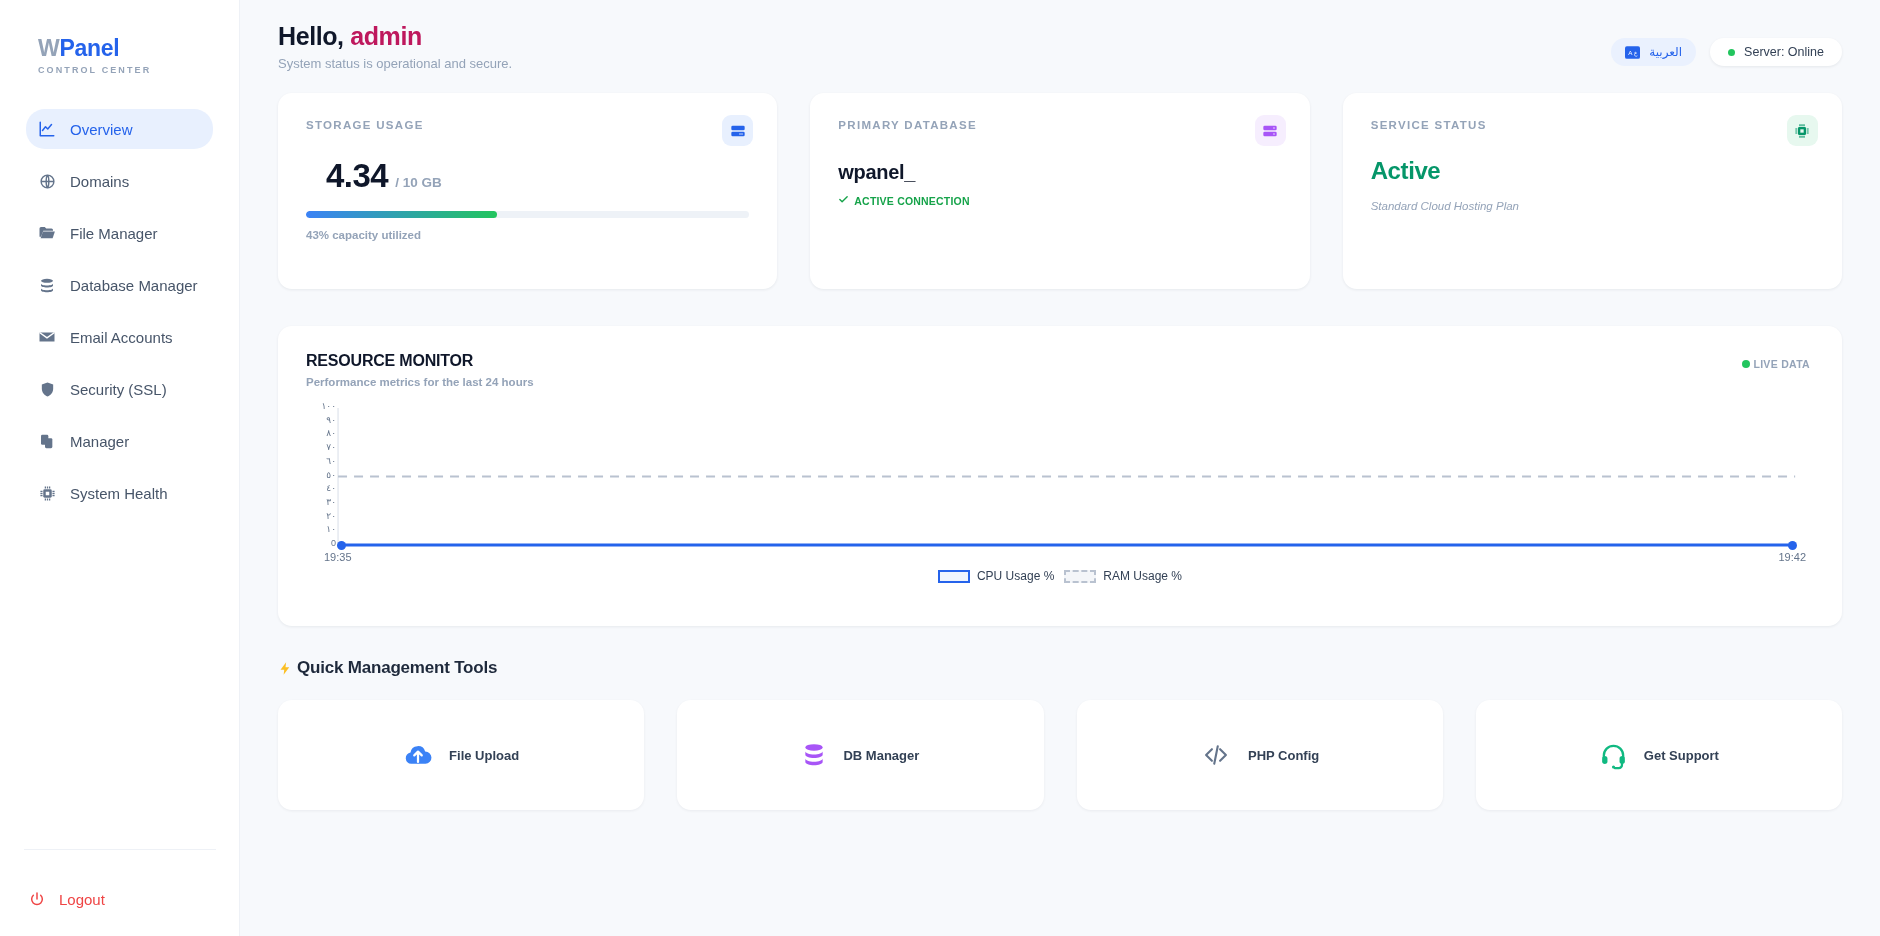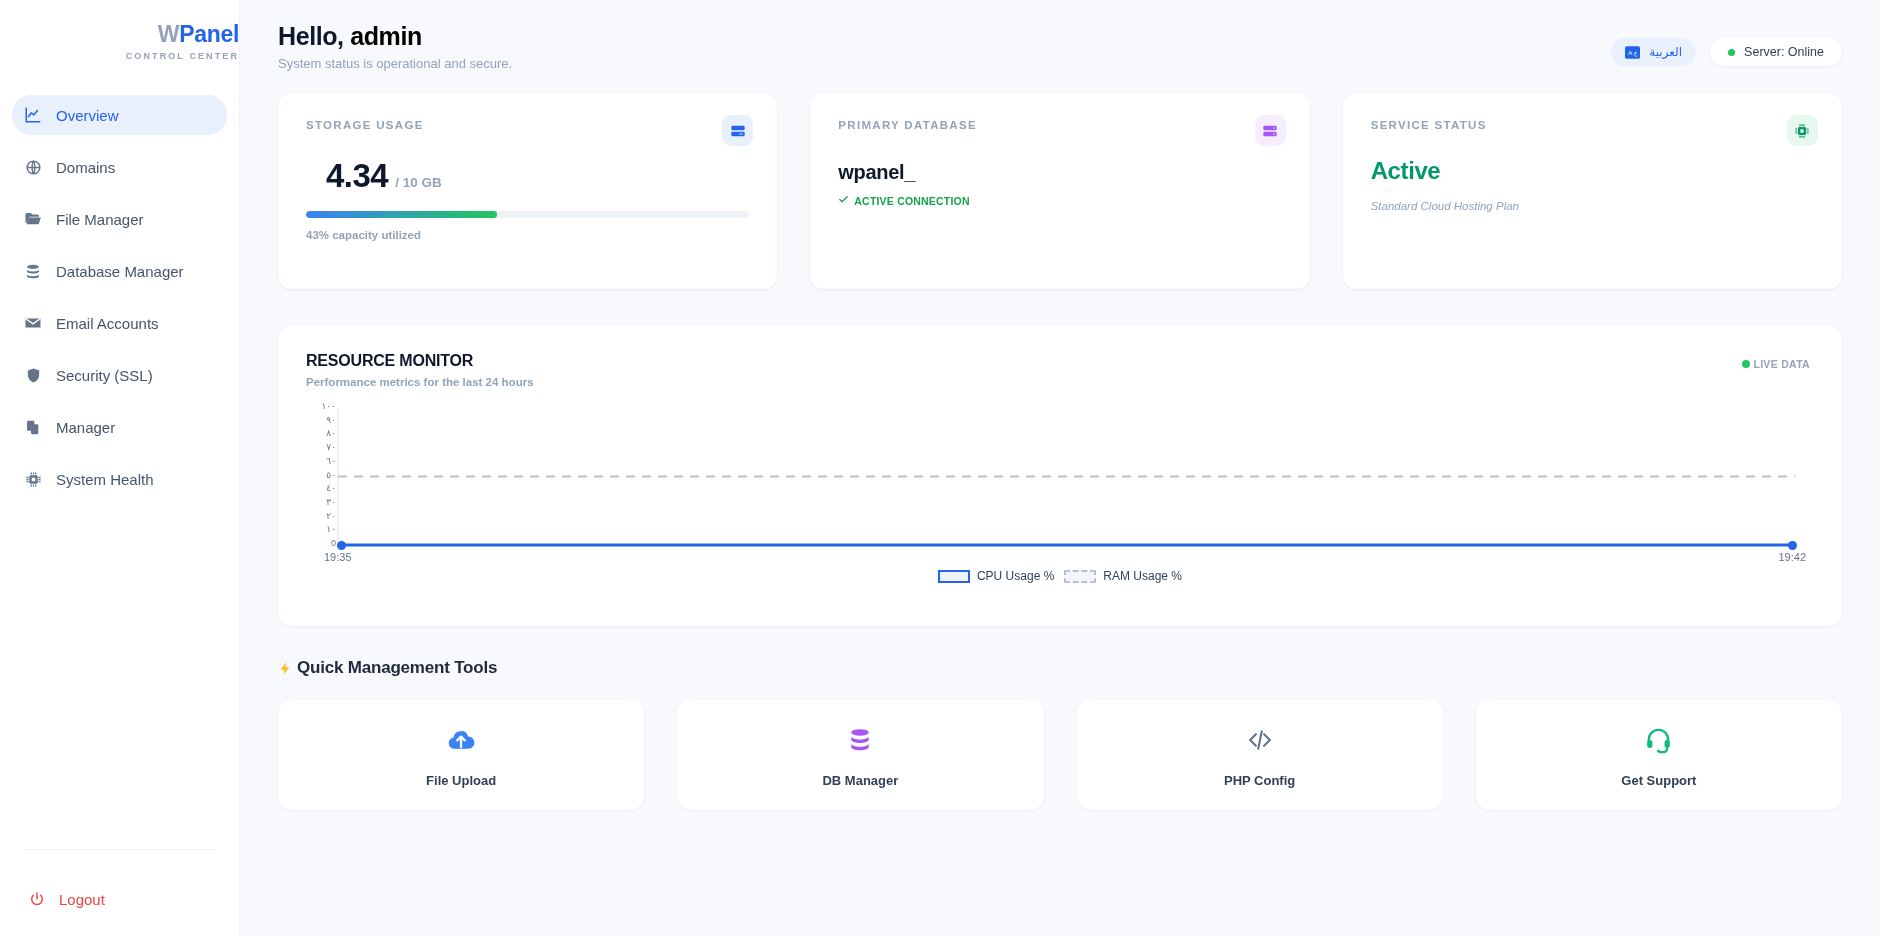--- a/index.html
+++ b/index.html
@@ -18,22 +18,21 @@
   }
 
   
   .sidebar {
     width: 240px;
     height: 936px;
     background: #ffffff;
     border-right: 1px solid #eef1f6;
     flex: 0 0 240px;
     position: relative;
-    padding: 0;
-    text-align: right;
+    padding: 14px;
   }
 
   .brand {
     padding: 22px 0 0 24px;
   }
   .brand-title {
     font-size: 23px;
     font-weight: bold;
     letter-spacing: -0.3px;
     line-height: 1.1;
@@ -116,21 +115,21 @@
     display: flex;
     align-items: flex-start;
     justify-content: space-between;
   }
   .greeting-title {
     font-size: 25px;
     font-weight: bold;
     letter-spacing: -0.4px;
     color: #0f172a;
   }
-  .greeting-title .user { color: #000000; }
+  .greeting-title .user { color: #be185d; }
   .greeting-sub {
     font-size: 13px;
     color: #94a3b8;
     margin-top: 5px;
   }
 
   .topbar-actions {
     display: flex;
     align-items: center;
     gap: 14px;
@@ -360,21 +359,21 @@
     gap: 33px;
     margin-top: 22px;
   }
   .tool-card {
     flex: 1;
     height: 110px;
     background: #ffffff;
     border-radius: 14px;
     box-shadow: 0 1px 3px rgba(16,24,40,.06);
     display: flex;
-    flex-direction: column;
+    flex-direction: row;
     align-items: center;
     justify-content: center;
     gap: 16px;
     cursor: pointer;
   }
   .tool-icon { display: flex; align-items: center; justify-content: center; height: 34px;}
   .tool-label {
     font-size: 13px;
     font-weight: bold;
     color: #334155;

